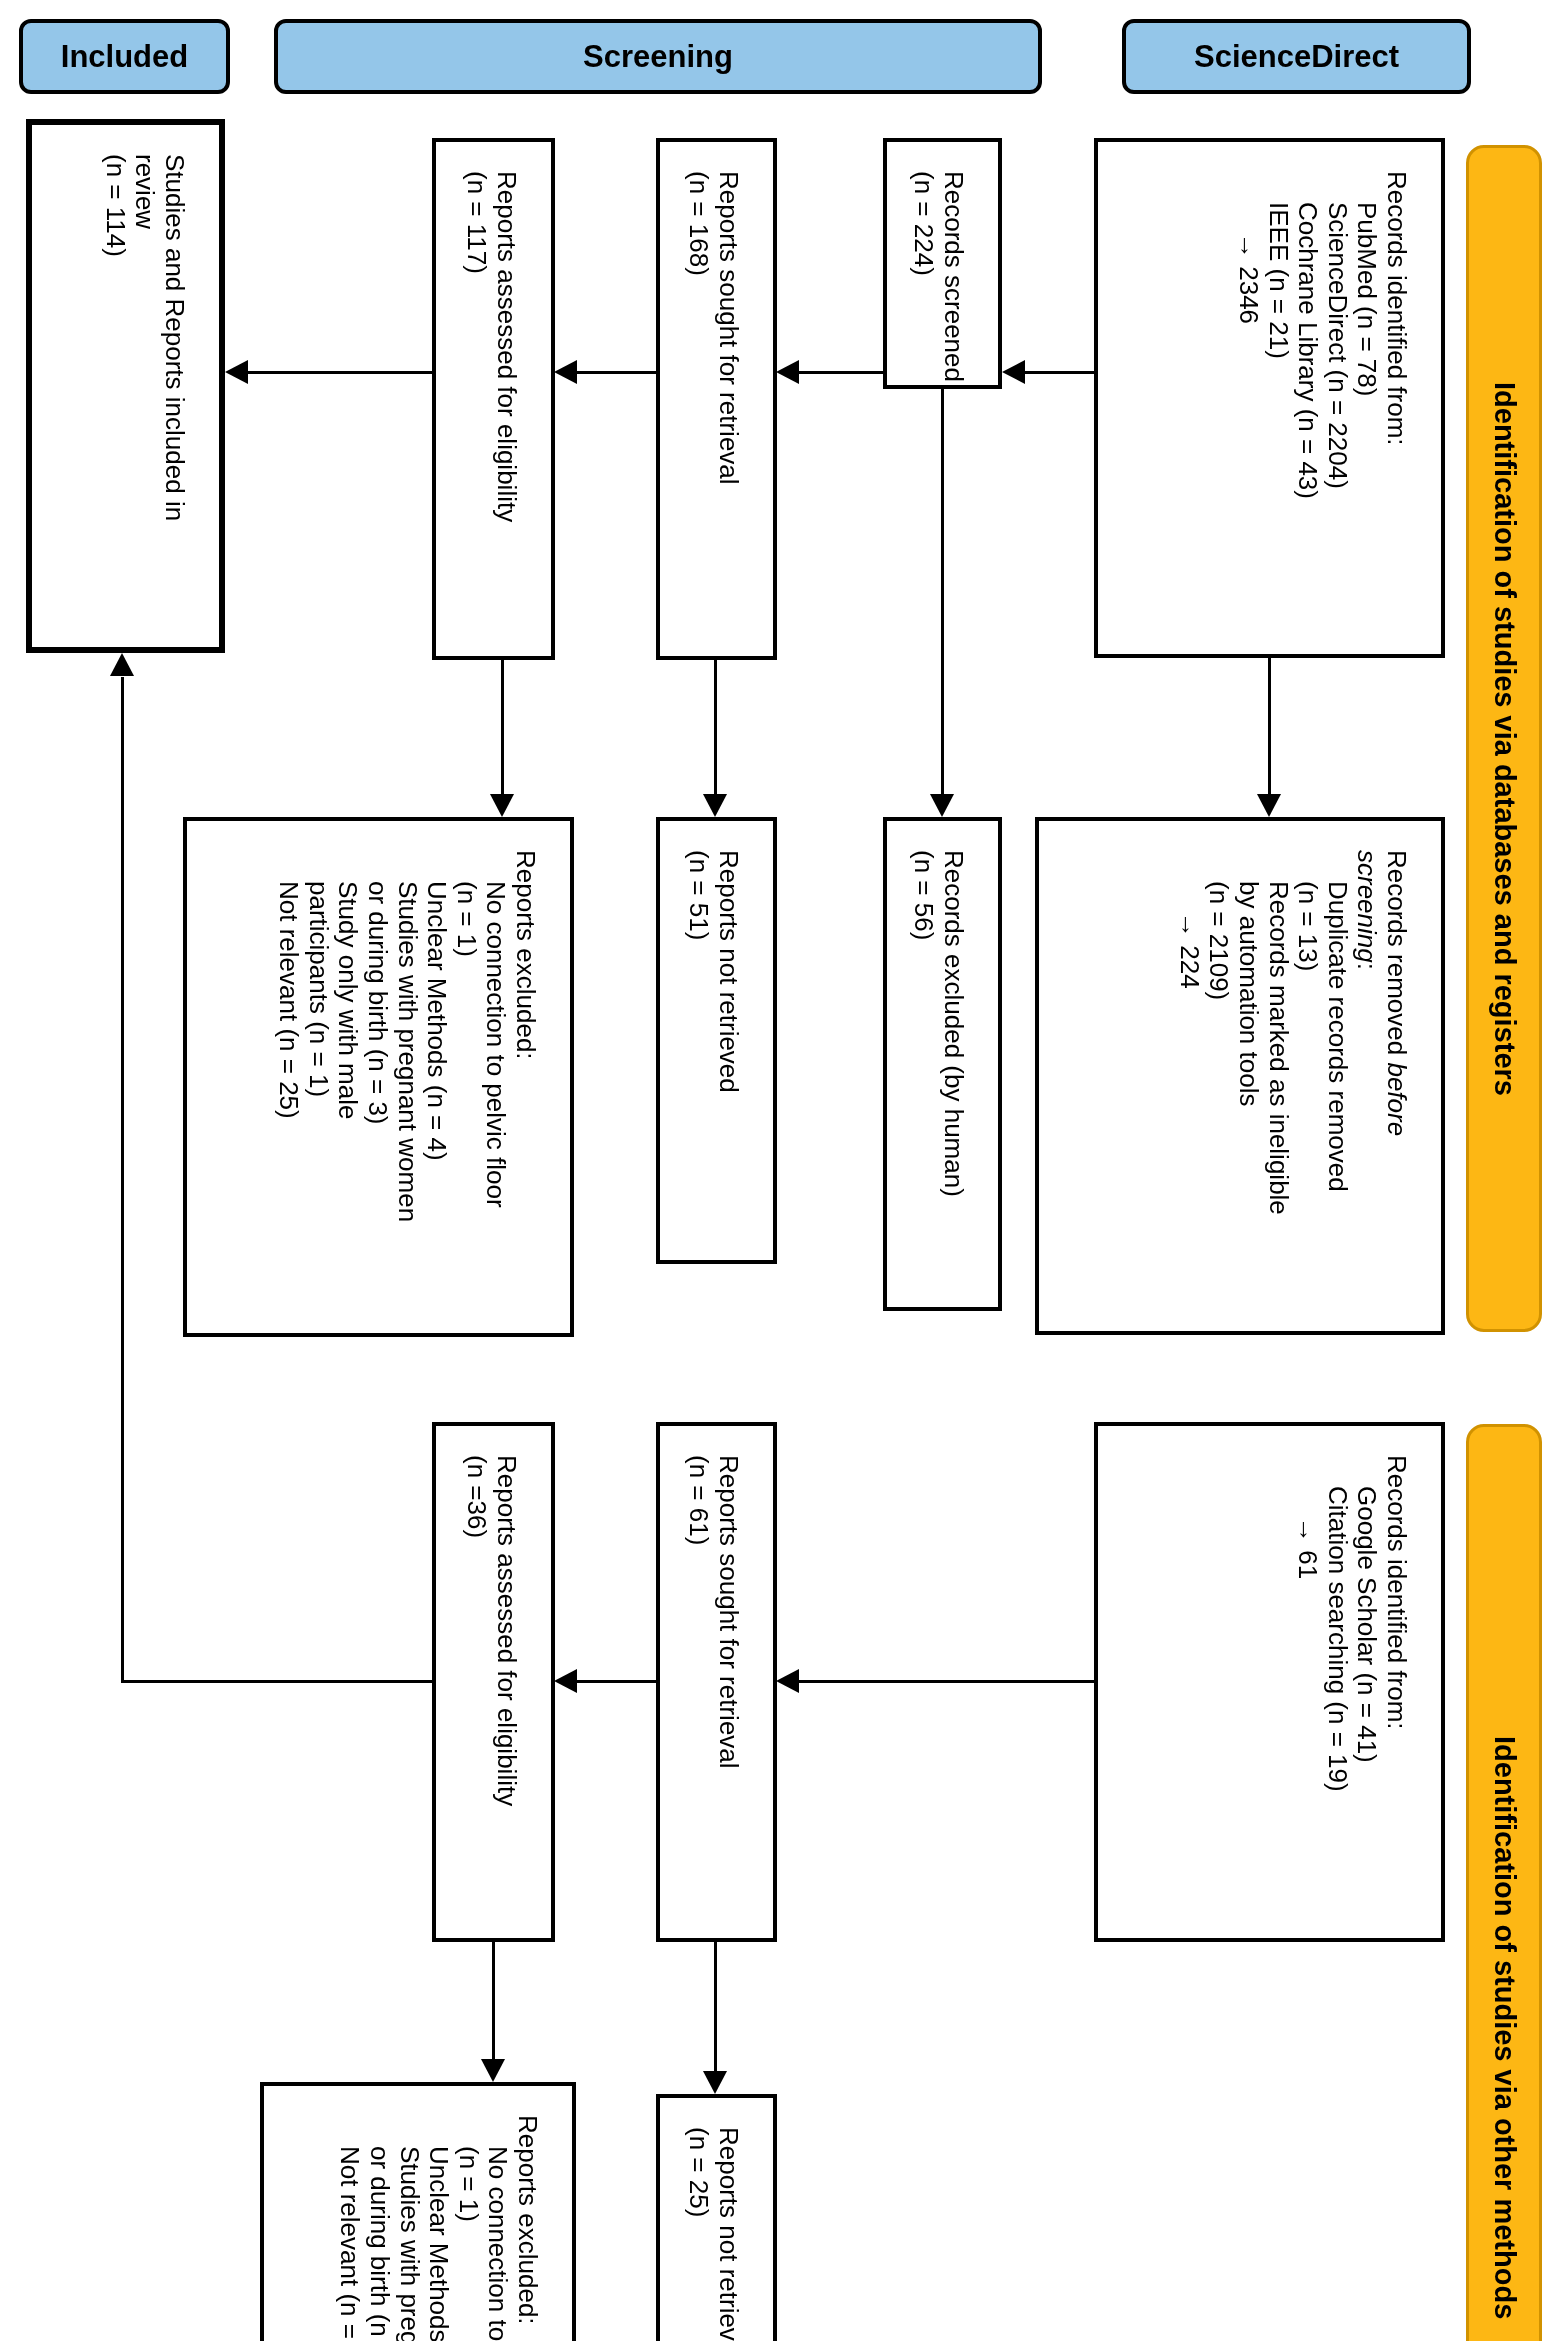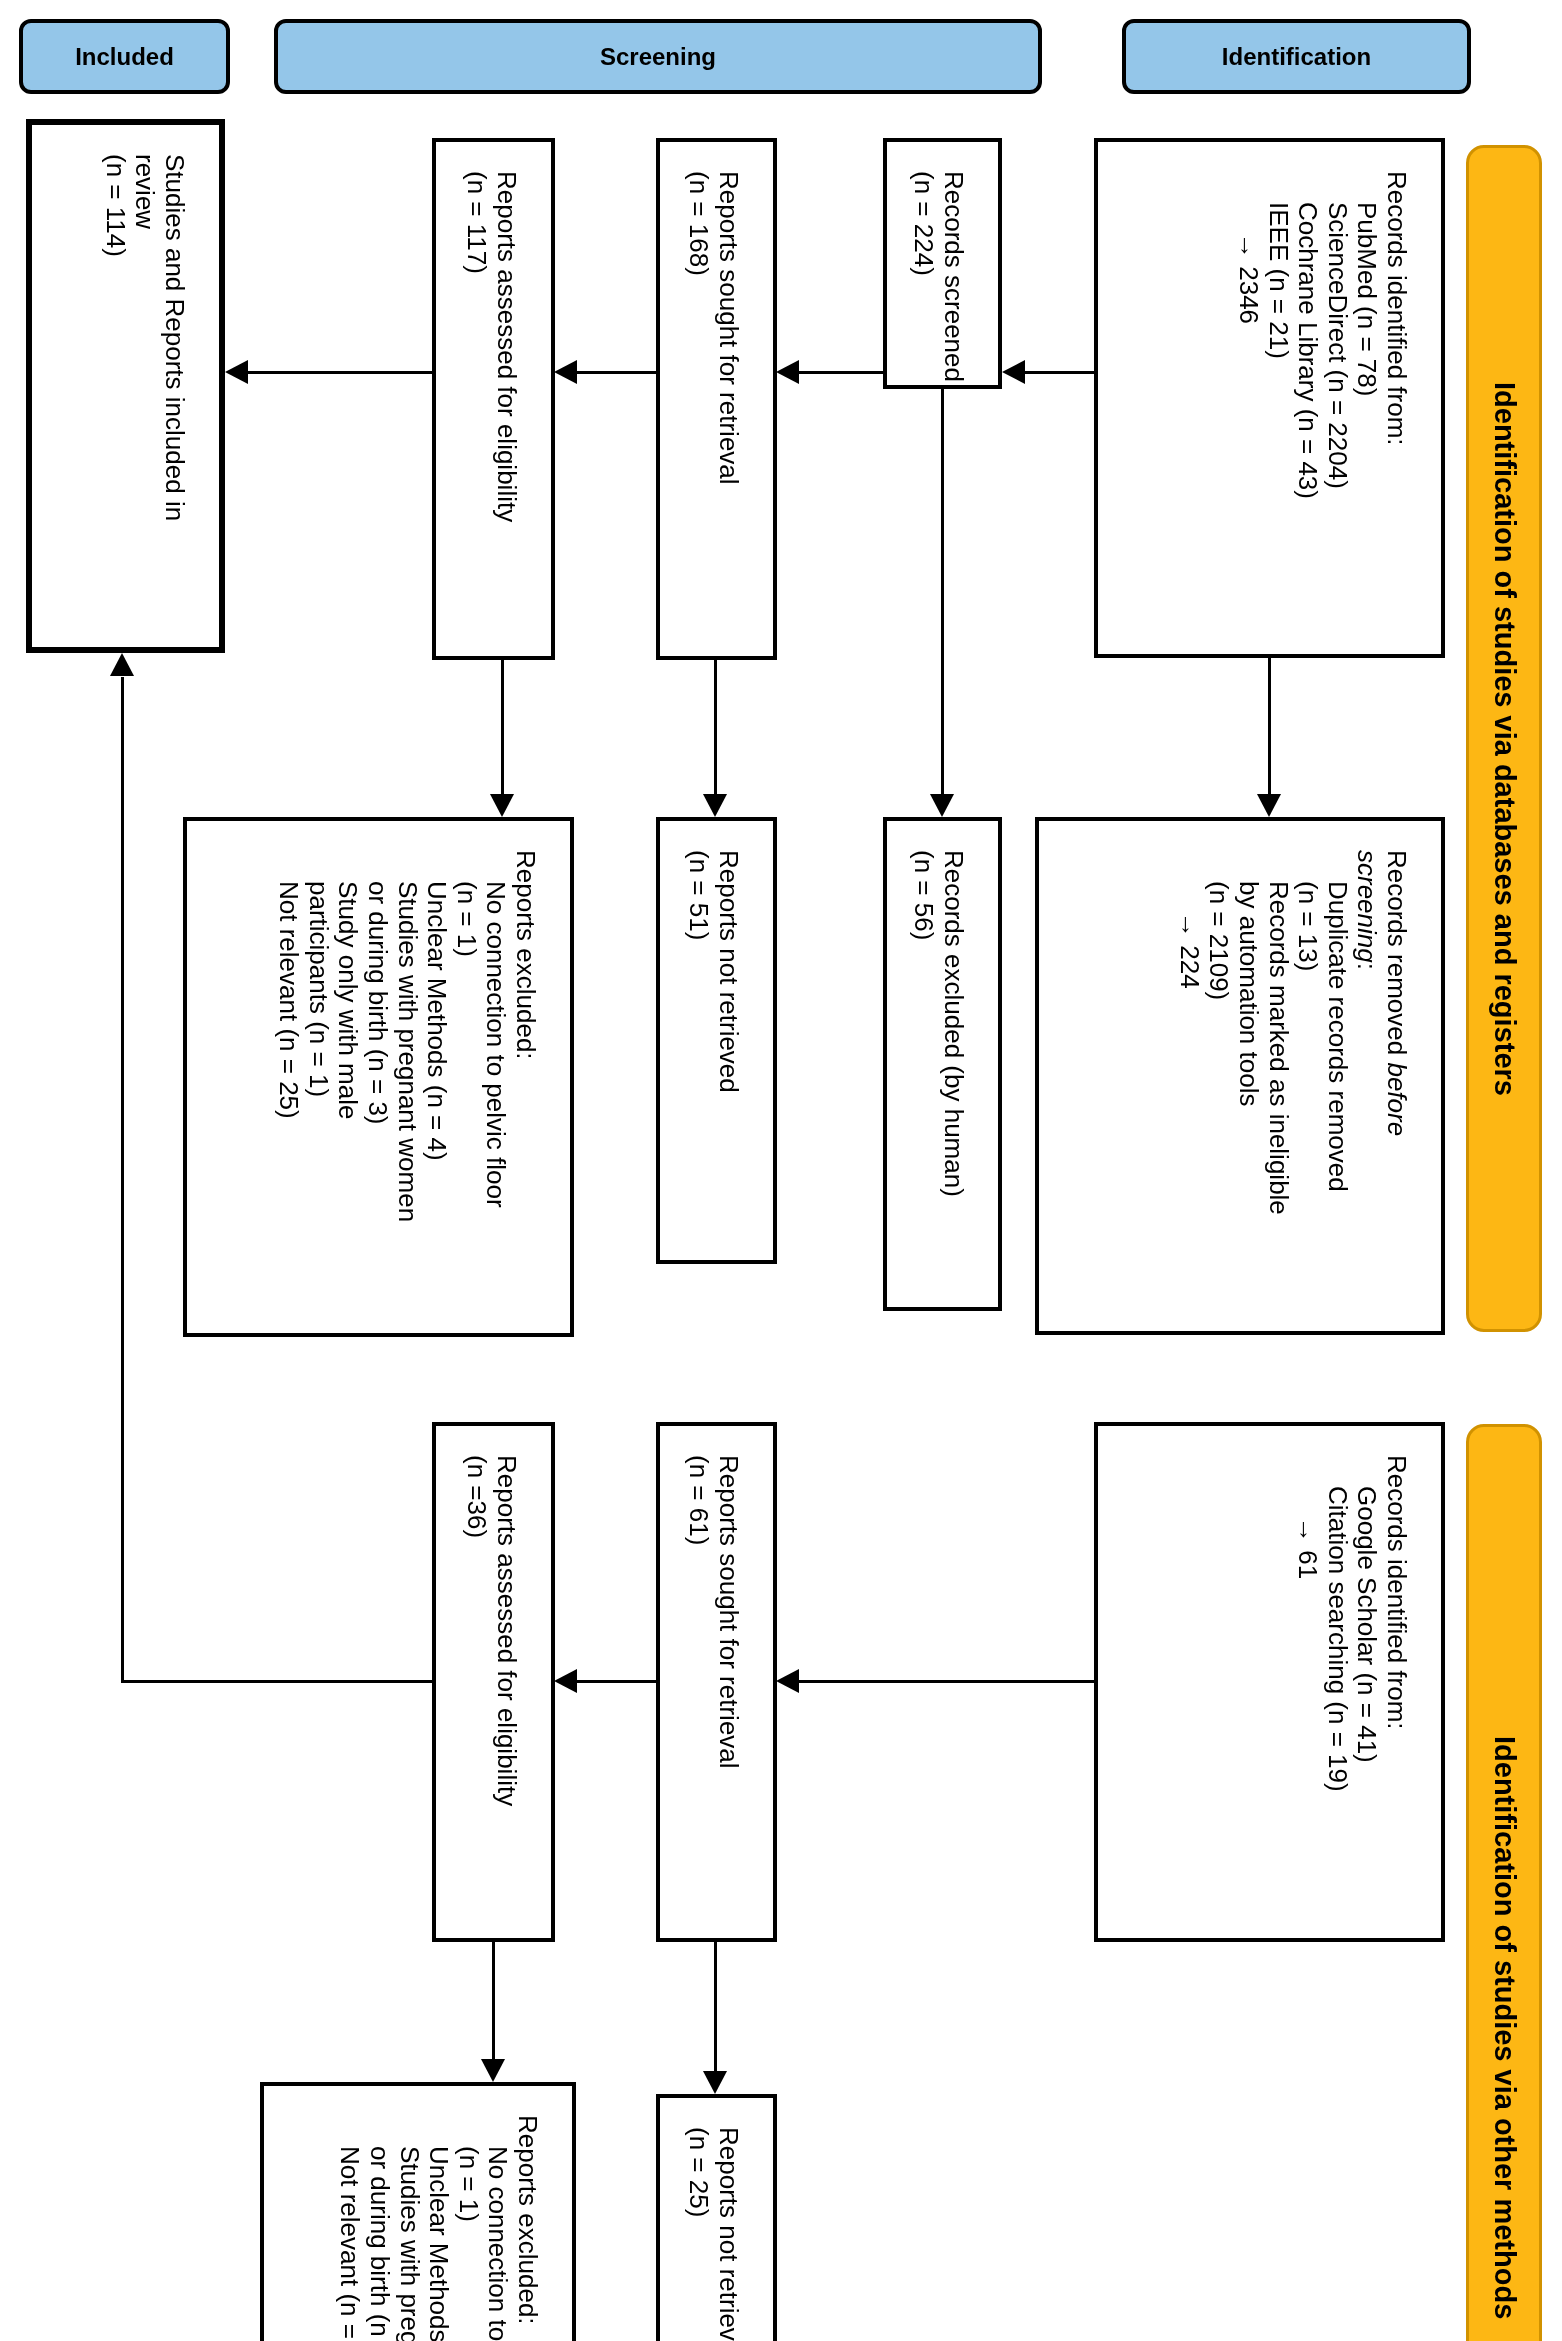--- a/index.html
+++ b/index.html
@@ -11,21 +11,21 @@
   html,body{background:#ffffff;}
   body{
     width:1562px;height:2648px;position:relative;
     font-family:"Liberation Sans",sans-serif;color:#000;
   }
   
   .stage{
     position:absolute;background:var(--header_fill);
     border:4.2px solid var(--header_border);border-radius:12px;
     display:flex;align-items:center;justify-content:center;
-    font-size:24px;font-weight:bold;
+    font-size:31px;font-weight:bold;
   }
   
   .sidebar{
     position:absolute;background:var(--bar_fill);
     border:3.3px solid var(--bar_border);border-radius:18px;
     display:flex;align-items:center;justify-content:center;
   }
   .sidebar span{
     writing-mode:vertical-rl;text-orientation:mixed;
     font-size:29px;font-weight:bold;white-space:nowrap;
@@ -57,21 +57,21 @@
 </head>
 <body>
 
 <div class="stage" style="left:19px;top:19px;width:211px;height:75px;">
   <span>Included</span>
 </div>
 <div class="stage" style="left:274px;top:19px;width:768px;height:75px;">
   <span>Screening</span>
 </div>
 <div class="stage" style="left:1122px;top:19px;width:349px;height:75px;">
-  <span>Identification</span>
+  <span>ScienceDirect</span>
 </div>
 
 <div class="sidebar" style="left:1466px;top:145px;width:76px;height:1187px;">
   <span>Identification of studies via databases and registers</span>
 </div>
 <div class="sidebar" style="left:1466px;top:1424px;width:76px;height:1208px;">
   <span>Identification of studies via other methods</span>
 </div>
 
 <div class="vbox" style="left:1094px;top:138px;width:351px;height:520px;">

